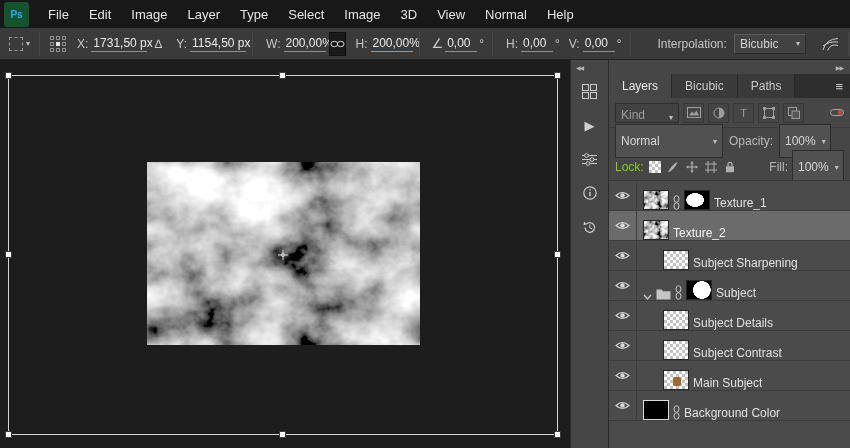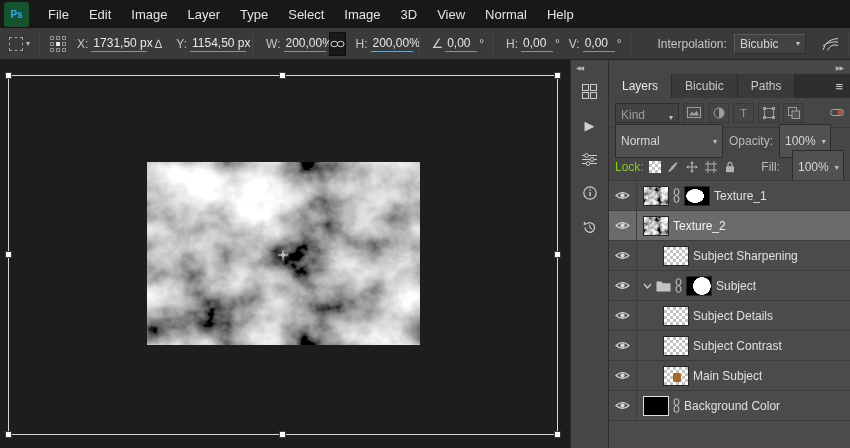--- a/index.html
+++ b/index.html
@@ -67,26 +67,26 @@
          color:#9d9d9d;font-size:11px;flex:none}
   .f-spacer{flex:1}
   .blend-row{height:26px;display:flex;align-items:center;gap:6px;padding:0 6px;flex:none}
   .dd{height:19px;background:#515151;border:1px solid #2d2d2d;display:flex;align-items:center;justify-content:space-between;padding:16px 5px}
   .blend-dd{width:108px;flex:none}
   .val-dd{width:52px;flex:none}
   .plabel{color:#b9b9b9}
   .dim{color:#84cc16}
   .lock-row{height:26px;display:flex;align-items:center;gap:5px;padding:0 6px;flex:none}
   .lk{width:14px;height:14px;display:flex;align-items:center;justify-content:center;color:#b0b0b0}
-  .lock-fill{margin-left:auto;display:flex;align-items:center;gap:12px}
+  .lock-fill{margin-left:auto;display:flex;align-items:center;gap:4px}
   .layers{flex:1;overflow:hidden;border-top:1px solid #3a3a3a;background:#4b4b4b}
   .lrow{height:30px;display:flex;border-bottom:1px solid #3d3d3d;background:#4b4b4b}
   .lrow.selected{background:#6b6b6b}
   .eye-cell{width:28px;flex:none;border-right:1px solid #3d3d3d;display:flex;align-items:center;justify-content:center}
-  .lbody{flex:1;display:flex;align-items:center;gap:4px;padding-left:6px;min-width:0}
+  .lbody{flex:1;display:flex;align-items:flex-end;gap:4px;padding-left:6px;min-width:0}
   .lbody.child{padding-left:26px}
   .thumb{width:26px;height:20px;border:1px solid #262626;flex:none;position:relative;overflow:hidden;background:#888}
   .thumb svg{display:block}
   .checker-bg{background-color:#fff;
     background-image:linear-gradient(45deg,#c2c2c2 25%,transparent 25%,transparent 75%,#c2c2c2 75%),
                      linear-gradient(45deg,#c2c2c2 25%,transparent 25%,transparent 75%,#c2c2c2 75%);
     background-size:6px 6px;background-position:0 0,3px 3px}
   .mask-t1{background-color:#000;background-image:radial-gradient(ellipse 9px 7px at 42% 50%,#fff 96%,rgba(0,0,0,0) 100%)}
   .mask-subject{background-color:#000;background-image:radial-gradient(ellipse 9px 9px at 62% 50%,#fff 96%,rgba(0,0,0,0) 100%)}
   .mask-light{background-color:#000;background-image:radial-gradient(ellipse 12px 9px at 45% 48%,#fff 15%,rgba(0,0,0,0) 88%)}

